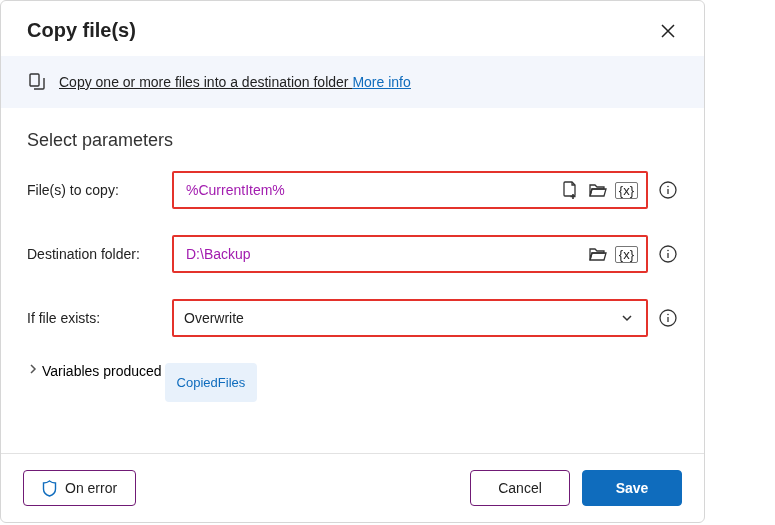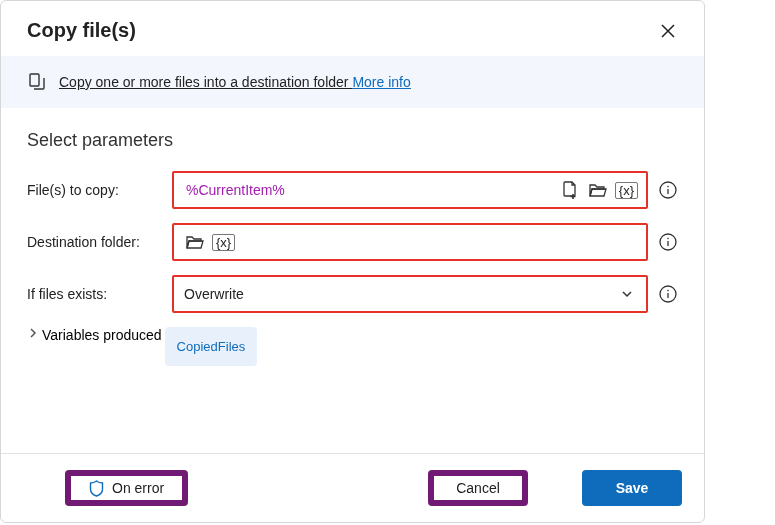--- a/index.html
+++ b/index.html
@@ -58,21 +58,21 @@
     overflow: auto;
   }
   .section-title {
     font-size: 18px;
     color: #333;
     margin-bottom: 20px;
   }
   .row {
     display: flex;
     align-items: center;
-    margin-bottom: 14px;
+    margin-bottom: 26px;
   }
   .label {
     width: 145px;
     font-size: 14px;
     color: #222;
   }
   .field-wrap {
     flex: 1;
     display: flex;
     align-items: center;
@@ -150,24 +150,23 @@
   .btn {
     height: 36px;
     padding: 0 18px;
     border-radius: 4px;
     font-size: 14px;
     cursor: pointer;
     display: flex;
     align-items: center;
     justify-content: center;
     gap: 8px;
-    border: 6px solid #701a75;
+    border: 1px solid #701a75;
     background: #fff;
     color: #222;
-    margin-left: 42px;
   }
   .btn-primary {
     background: #0f6cbd;
     border-color: #0f6cbd;
     color: #fff;
     font-weight: 600;
     min-width: 100px;
   }
   .btn-cancel {
     min-width: 100px;
@@ -229,40 +228,41 @@
               <path d="M9 8 v5"></path>
             </svg>
         </div>
       </div>
     </div>
 
     <div class="row">
       <div class="label">Destination folder:</div>
       <div class="field-wrap">
         <div class="field">
+          <input type="text" value="D:\Backup" style="">
           <div class="icon-btn">
             <svg width="20" height="16" viewBox="0 0 20 16" fill="none" stroke="#333" stroke-width="1.3">
               <path d="M2 3 h5 l2 2 h7 v2 H4 l-2 7 V3 z"></path>
               <path d="M4 7 h14 l-2 7 H2 z"></path>
             </svg>
           </div>
           <div class="var-token">{x}</div>
         </div>
         <div class="info-icon">
           <svg width="18" height="18" viewBox="0 0 18 18" fill="none" stroke="#333" stroke-width="1.3">
               <circle cx="9" cy="9" r="8"></circle>
               <circle cx="9" cy="5.5" r="0.8" fill="#333" stroke="none"></circle>
               <path d="M9 8 v5"></path>
             </svg>
         </div>
       </div>
     </div>
 
     <div class="row">
-      <div class="label">If files exists:</div>
+      <div class="label">If file exists:</div>
       <div class="field-wrap">
         <div class="field">
           <div class="field-text">Overwrite</div>
           <div class="icon-btn">
             <svg width="14" height="14" viewBox="0 0 14 14" fill="none" stroke="#333" stroke-width="1.5">
                 <path d="M3 5 l4 4 l4 -4"></path>
               </svg>
           </div>
         </div>
         <div class="info-icon">

